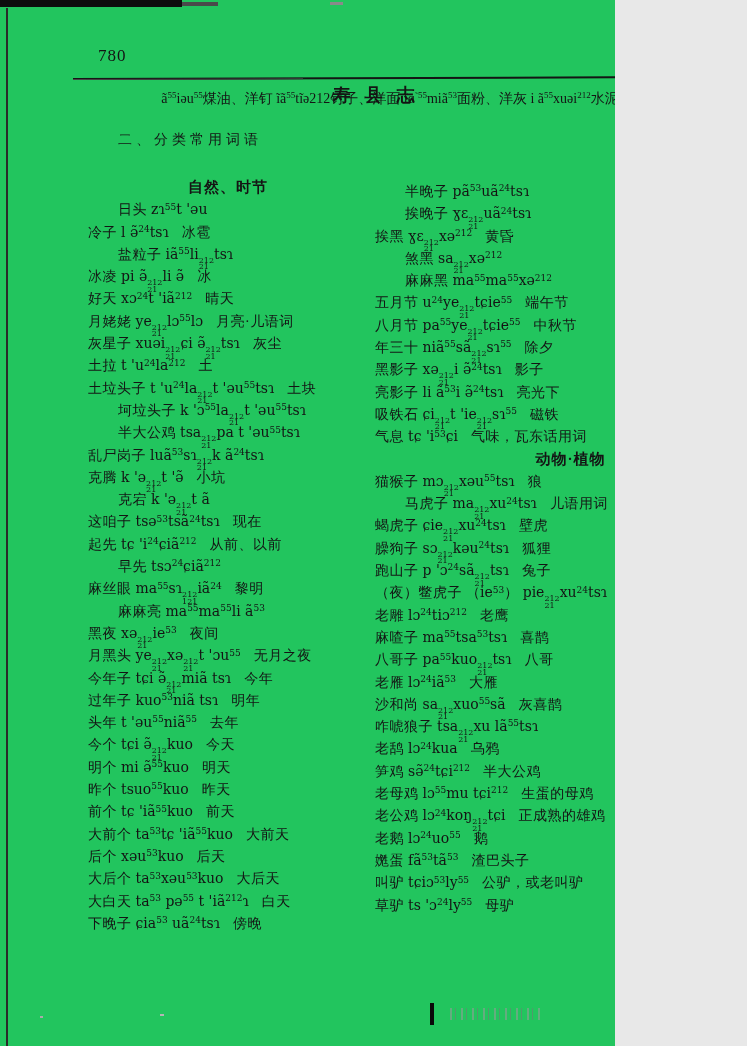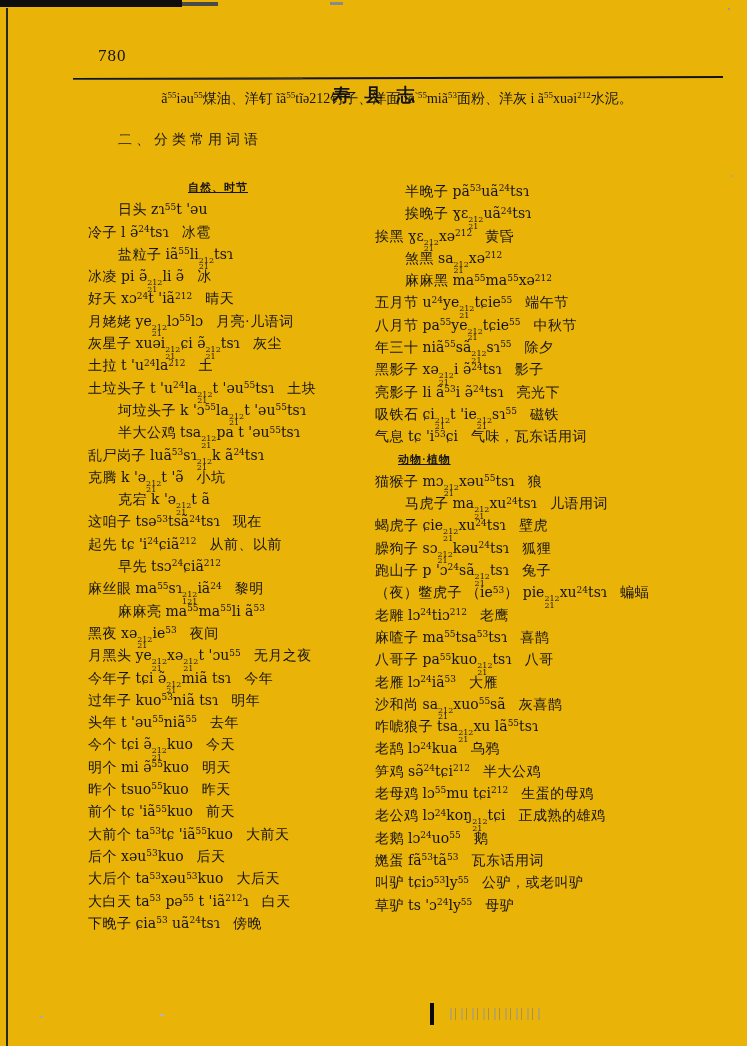--- a/index.html
+++ b/index.html
@@ -1,19 +1,19 @@
 <!DOCTYPE html>
 <html><head>
 <meta charset="utf-8">
 <style>
   html,body{margin:0;padding:0;background:#e8e8e8;}
   .page{
     position:relative;
-    width:747px;height:1046px;
-    background:#eab308;
+    width:615px;height:1046px;
+    background:#22c55e;
     overflow:hidden;
     font-family:"Liberation Serif","DejaVu Serif",serif;
     color:#141414;
   }
   
   .scan-bar-top{position:absolute;left:0;top:0;width:182px;height:7px;background:#0d0d0d;}
   .scan-bar-top2{position:absolute;left:182px;top:2px;width:36px;height:4px;background:#4a4a4a;}
   .scan-dash{position:absolute;left:330px;top:2px;width:13px;height:3px;background:#8a8a8a;}
   .scan-edge-left{position:absolute;left:6px;top:8px;width:2px;height:1038px;background:#2a2a2a;}
   .scan-bottom-bar{position:absolute;left:430px;top:1003px;width:4px;height:22px;background:#0a0a0a;}
@@ -38,23 +38,23 @@
 
   
   .section-title{position:absolute;left:118px;top:131px;font-size:14px;letter-spacing:4px;}
 
   
   .col{position:absolute;white-space:nowrap;font-size:14px;}
   #col-left{left:88px;top:176px;width:300px;}
   #col-right{left:375px;top:180px;width:368px;}
   .row{height:22.3px;line-height:22.3px;}
   .row.indent{padding-left:30px;}
-  .group-header{height:22.3px;line-height:22.3px;font-weight:bold;font-size:11px;letter-spacing:1px;text-decoration:underline;}
+  .group-header{height:22.3px;line-height:22.3px;font-weight:bold;font-size:15px;letter-spacing:1px;}
   #col-left .group-header{margin-left:100px;}
-  #col-right .group-header{margin-left:23px;}
+  #col-right .group-header{margin-left:23px;text-align:center;}
   .term{letter-spacing:.5px;}
   .phon{margin-left:4px;font-family:"DejaVu Serif","DejaVu Sans",serif;}
   .gloss{margin-left:13px;letter-spacing:.5px;}
 
   
   sup.tone{font-size:9px;line-height:0;position:relative;top:1px;letter-spacing:0;}
   .stk{display:inline-flex;flex-direction:column;font-size:8px;line-height:6.5px;
     vertical-align:-4px;letter-spacing:0;}
   .stk span{display:block;}
 </style>
@@ -250,18 +250,18 @@
             <span>21</span>
           </span>xu lã<sup class="tone">55</sup>tsɿ</span></div>
       <div class="row"><span class="term">老鸹</span><span class="phon">lɔ<sup class="tone">24</sup>kua</span><span class="gloss">乌鸦</span></div>
       <div class="row"><span class="term">笋鸡</span><span class="phon">sə̃<sup class="tone">24</sup>tɕi<sup class="tone">212</sup></span><span class="gloss">半大公鸡</span></div>
       <div class="row"><span class="term">老母鸡</span><span class="phon">lɔ<sup class="tone">55</sup>mu tɕi<sup class="tone">212</sup></span><span class="gloss">生蛋的母鸡</span></div>
       <div class="row"><span class="term">老公鸡</span><span class="phon">lɔ<sup class="tone">24</sup>koŋ<span class="stk">
             <span>212</span>
             <span>21</span>
           </span>tɕi</span><span class="gloss">正成熟的雄鸡</span></div>
       <div class="row"><span class="term">老鹅</span><span class="phon">lɔ<sup class="tone">24</sup>uo<sup class="tone">55</sup></span><span class="gloss">鹅</span></div>
-      <div class="row"><span class="term">嬎蛋</span><span class="phon">fã<sup class="tone">53</sup>tã<sup class="tone">53</sup></span><span class="gloss">瓦东话用词</span></div>
+      <div class="row"><span class="term">嬎蛋</span><span class="phon">fã<sup class="tone">53</sup>tã<sup class="tone">53</sup></span><span class="gloss">渣巴头子</span></div>
       <div class="row"><span class="term">叫驴</span><span class="phon">tɕiɔ<sup class="tone">53</sup>ly<sup class="tone">55</sup></span><span class="gloss">公驴，或老叫驴</span></div>
       <div class="row"><span class="term">草驴</span><span class="phon">ts 'ɔ<sup class="tone">24</sup>ly<sup class="tone">55</sup></span><span class="gloss">母驴</span></div>
     </div>
 
 </div>
 
 </body></html>

